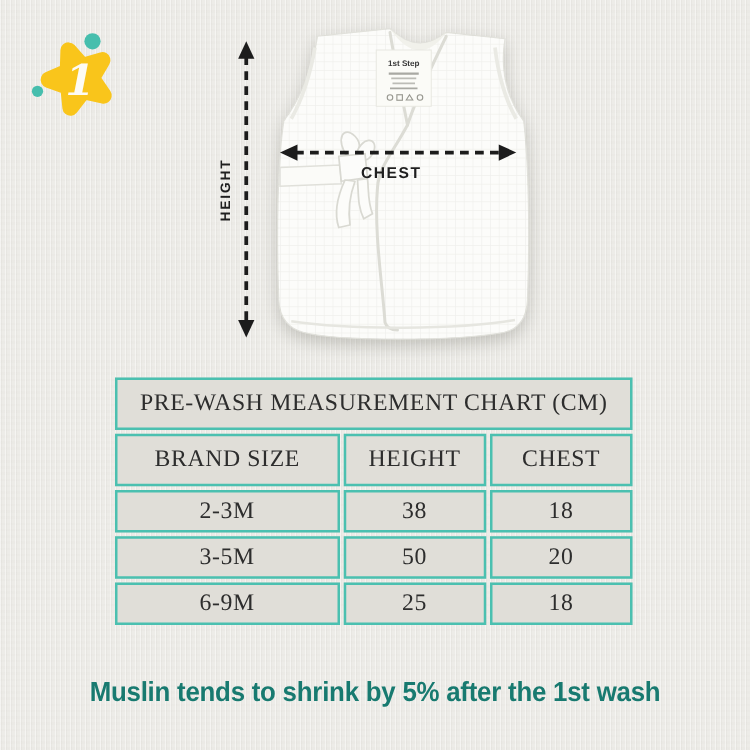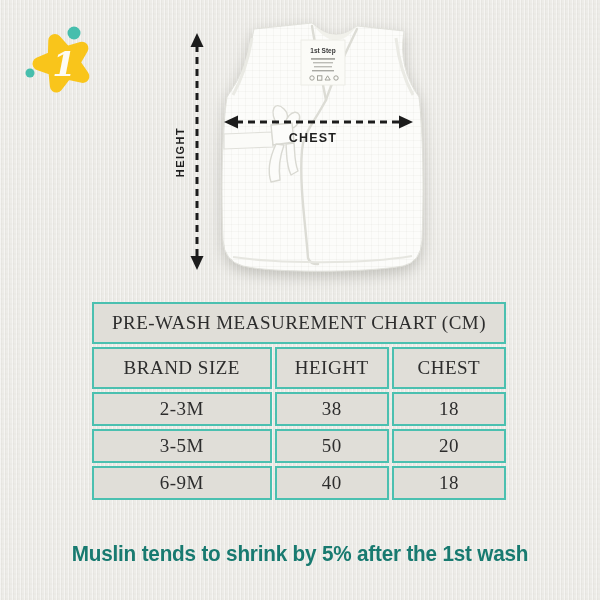--- a/index.html
+++ b/index.html
@@ -138,21 +138,21 @@
         <td class="data">38</td>
         <td class="data">18</td>
       </tr>
       <tr>
         <td class="data">3-5M</td>
         <td class="data">50</td>
         <td class="data">20</td>
       </tr>
       <tr>
         <td class="data">6-9M</td>
-        <td class="data">40</td>
+        <td class="data">25</td>
         <td class="data">18</td>
       </tr>
     </tbody>
   </table>
 
   <div class="note">Muslin tends to shrink by 5% after the 1st wash</div>
 
 </div>
 
 </body></html>

